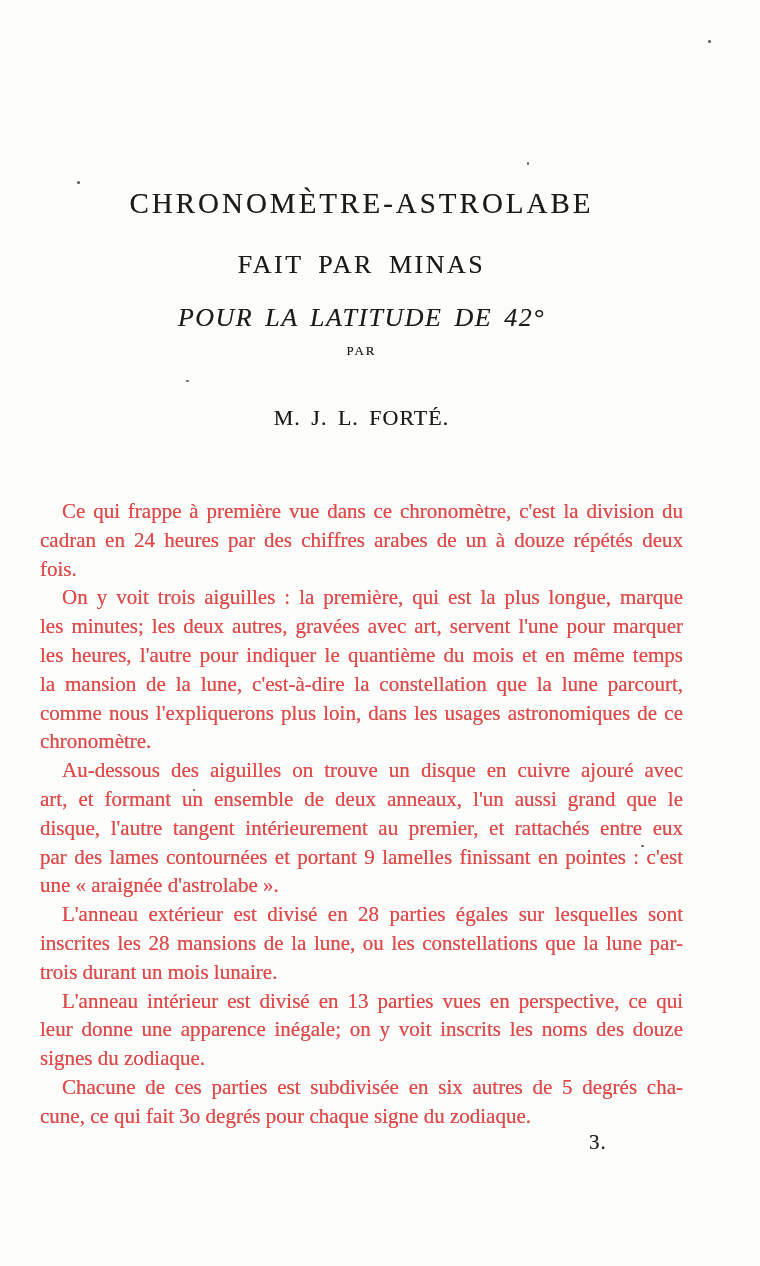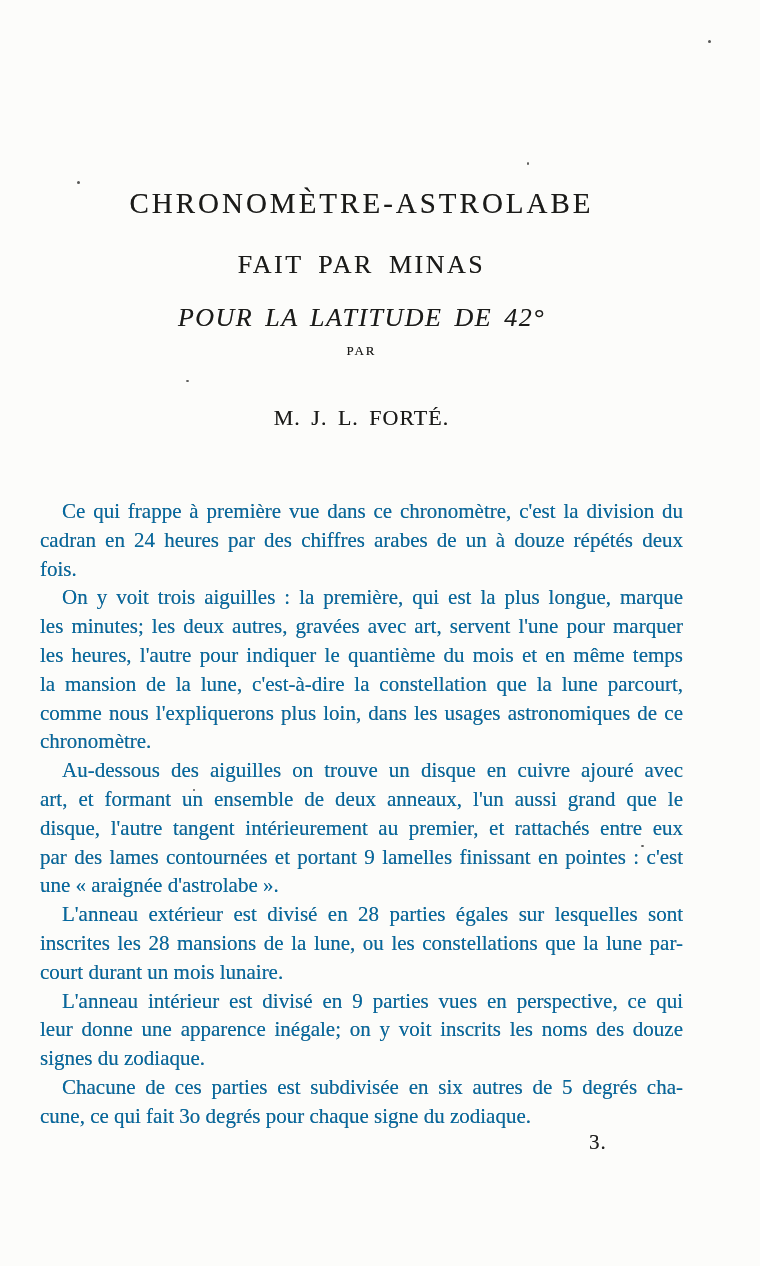--- a/index.html
+++ b/index.html
@@ -61,21 +61,21 @@
     line-height: 1.1;
   }
   
   #body-text {
     position: absolute;
     left: 40px;
     top: 497px;
     width: 643px;
     font-size: 21px;
     line-height: 28.8px;
-    color: #0369a1;
+    color: #ef4444;
     text-shadow: 0 0 0.45px rgba(32,32,30,0.5);
   }
   .line {
     text-align: justify;
     text-align-last: justify;
     height: 28.8px;
     overflow: visible;
   }
   .line.first {
     text-indent: 22px;
@@ -139,25 +139,25 @@
       <div class="line first">Au-dessous des aiguilles on trouve un disque en cuivre ajouré avec</div>
       <div class="line">art, et formant un ensemble de deux anneaux, l'un aussi grand que le</div>
       <div class="line">disque, l'autre tangent intérieurement au premier, et rattachés entre eux</div>
       <div class="line">par des lames contournées et portant 9 lamelles finissant en pointes : c'est</div>
       <div class="line end">une « araignée d'astrolabe ».</div>
     </div>
 
     <div>
       <div class="line first">L'anneau extérieur est divisé en 28 parties égales sur lesquelles sont</div>
       <div class="line">inscrites les 28 mansions de la lune, ou les constellations que la lune par-</div>
-      <div class="line end">court durant un mois lunaire.</div>
+      <div class="line end">trois durant un mois lunaire.</div>
     </div>
 
     <div>
-      <div class="line first">L'anneau intérieur est divisé en 9 parties vues en perspective, ce qui</div>
+      <div class="line first">L'anneau intérieur est divisé en 13 parties vues en perspective, ce qui</div>
       <div class="line">leur donne une apparence inégale; on y voit inscrits les noms des douze</div>
       <div class="line end">signes du zodiaque.</div>
     </div>
 
     <div>
       <div class="line first">Chacune de ces parties est subdivisée en six autres de 5 degrés cha-</div>
       <div class="line end">cune, ce qui fait 3o degrés pour chaque signe du zodiaque.</div>
     </div>
 
   </div>

